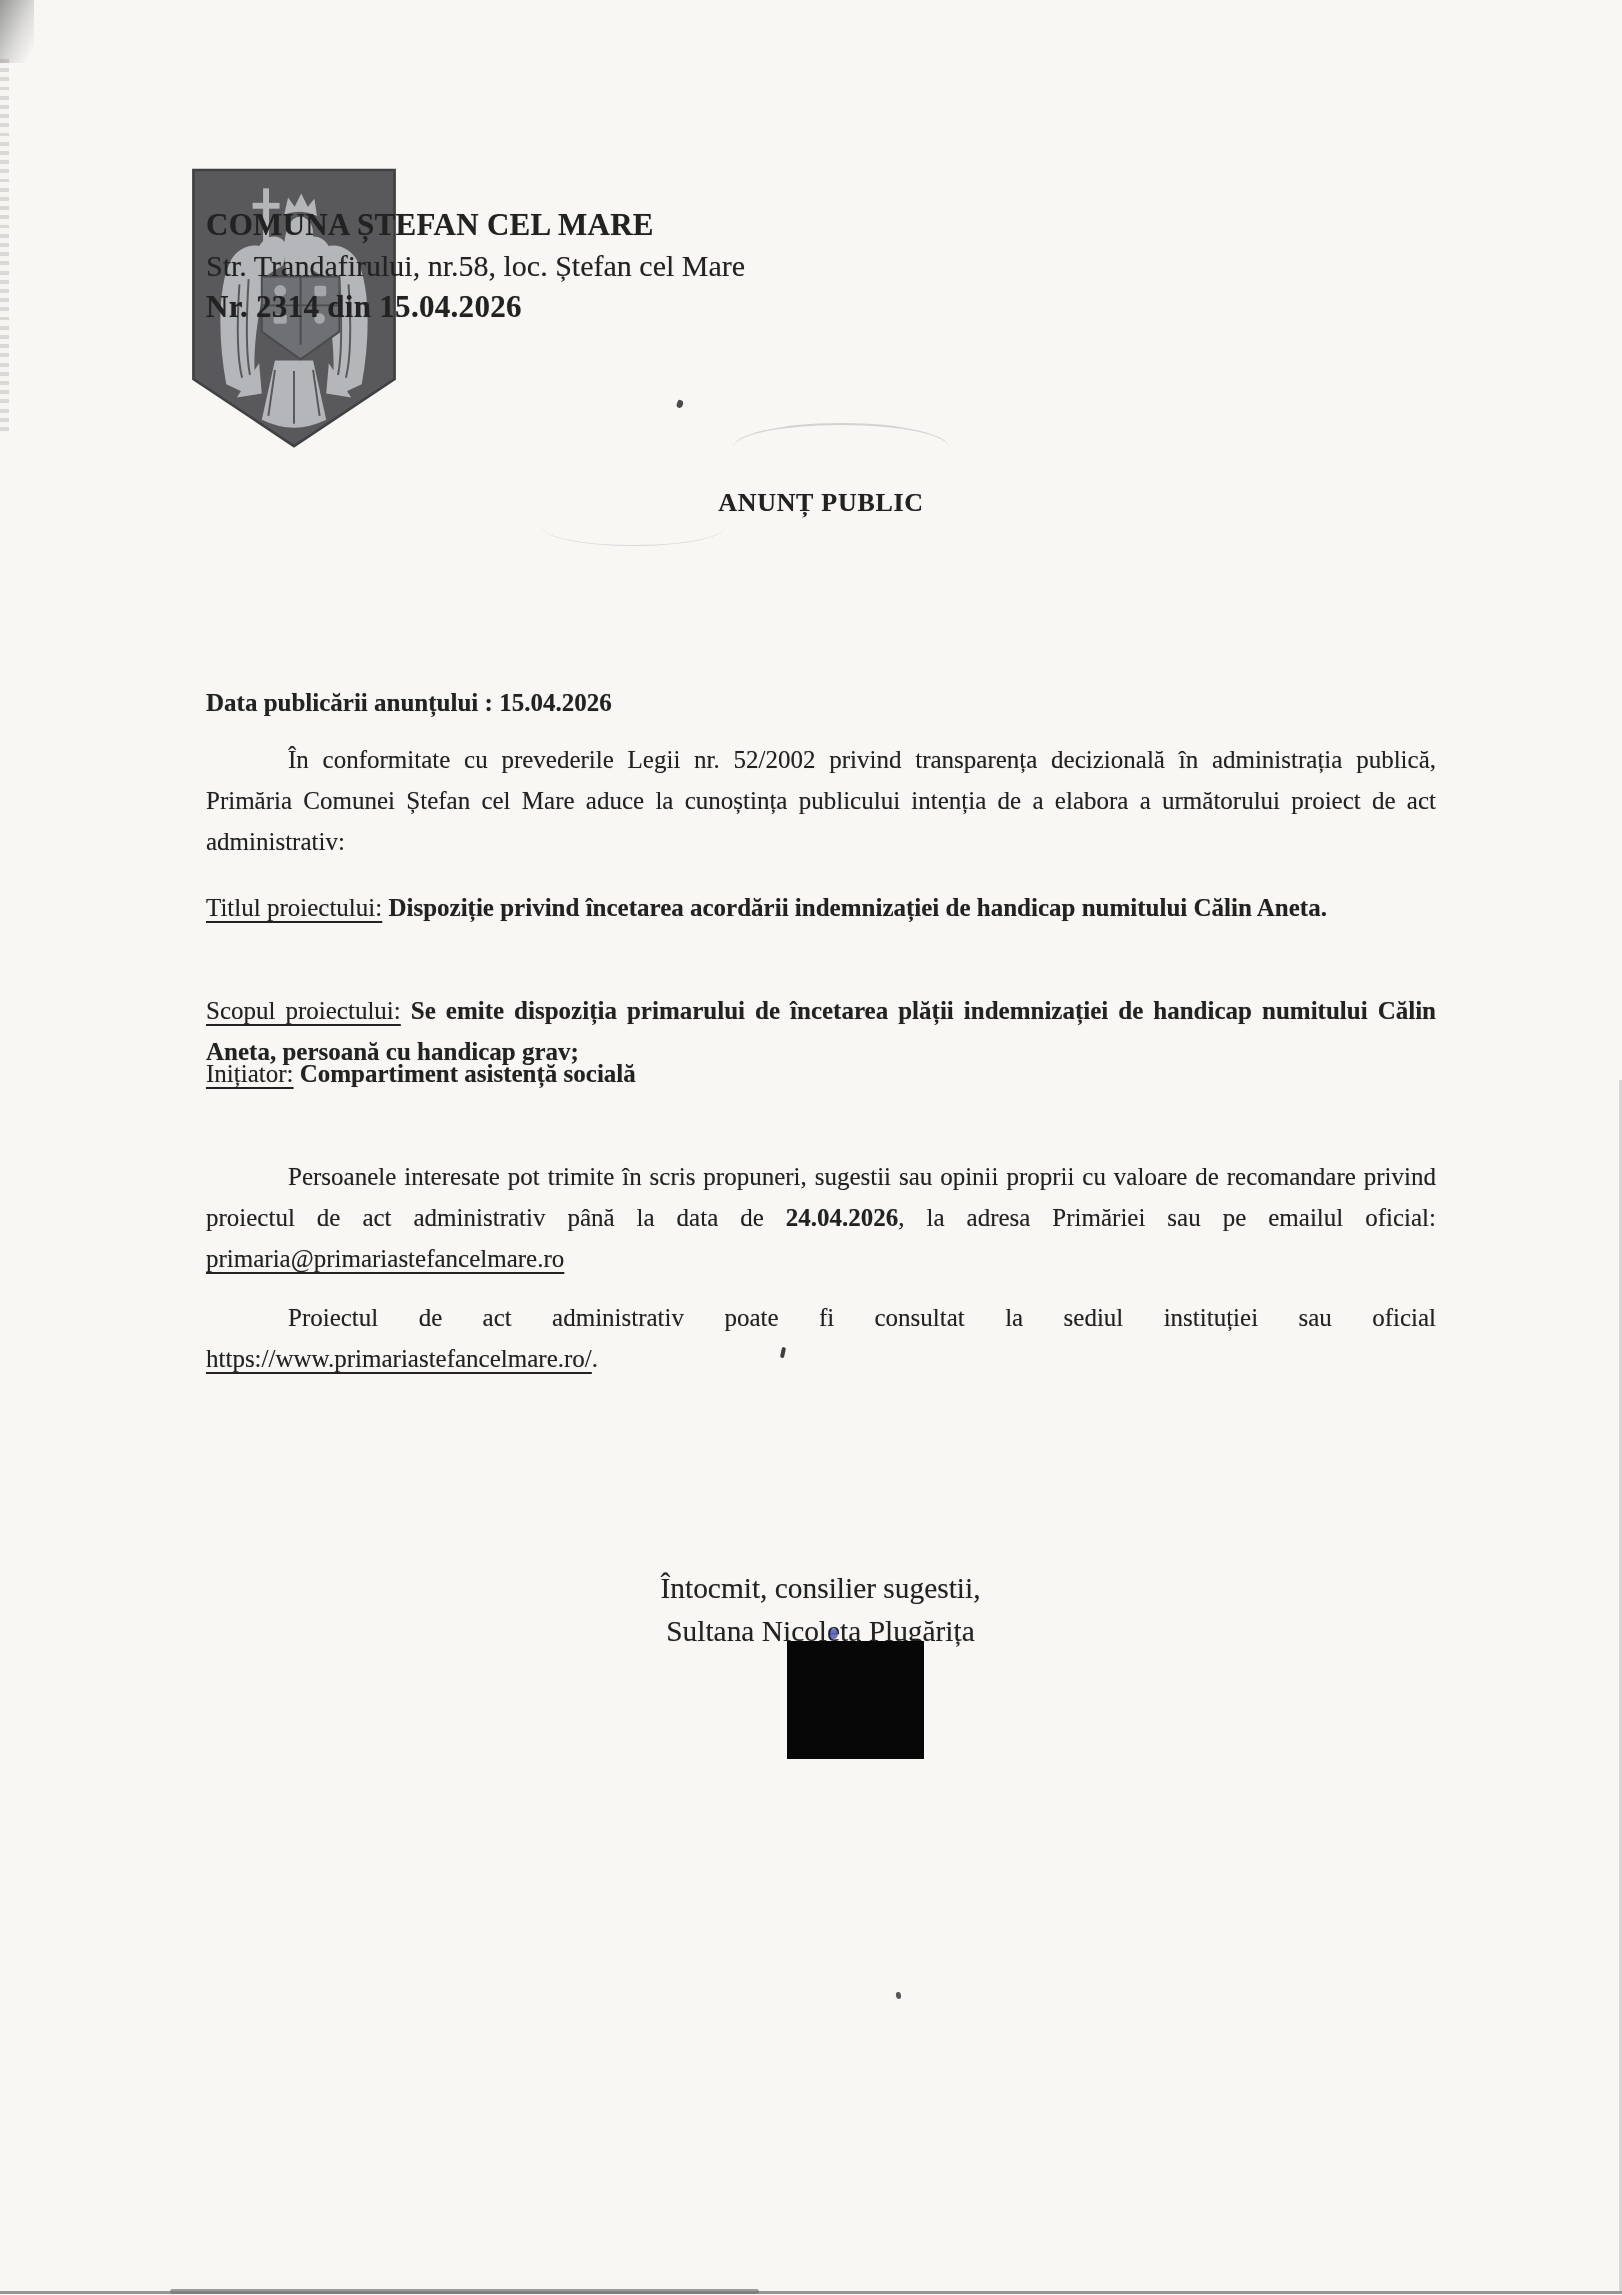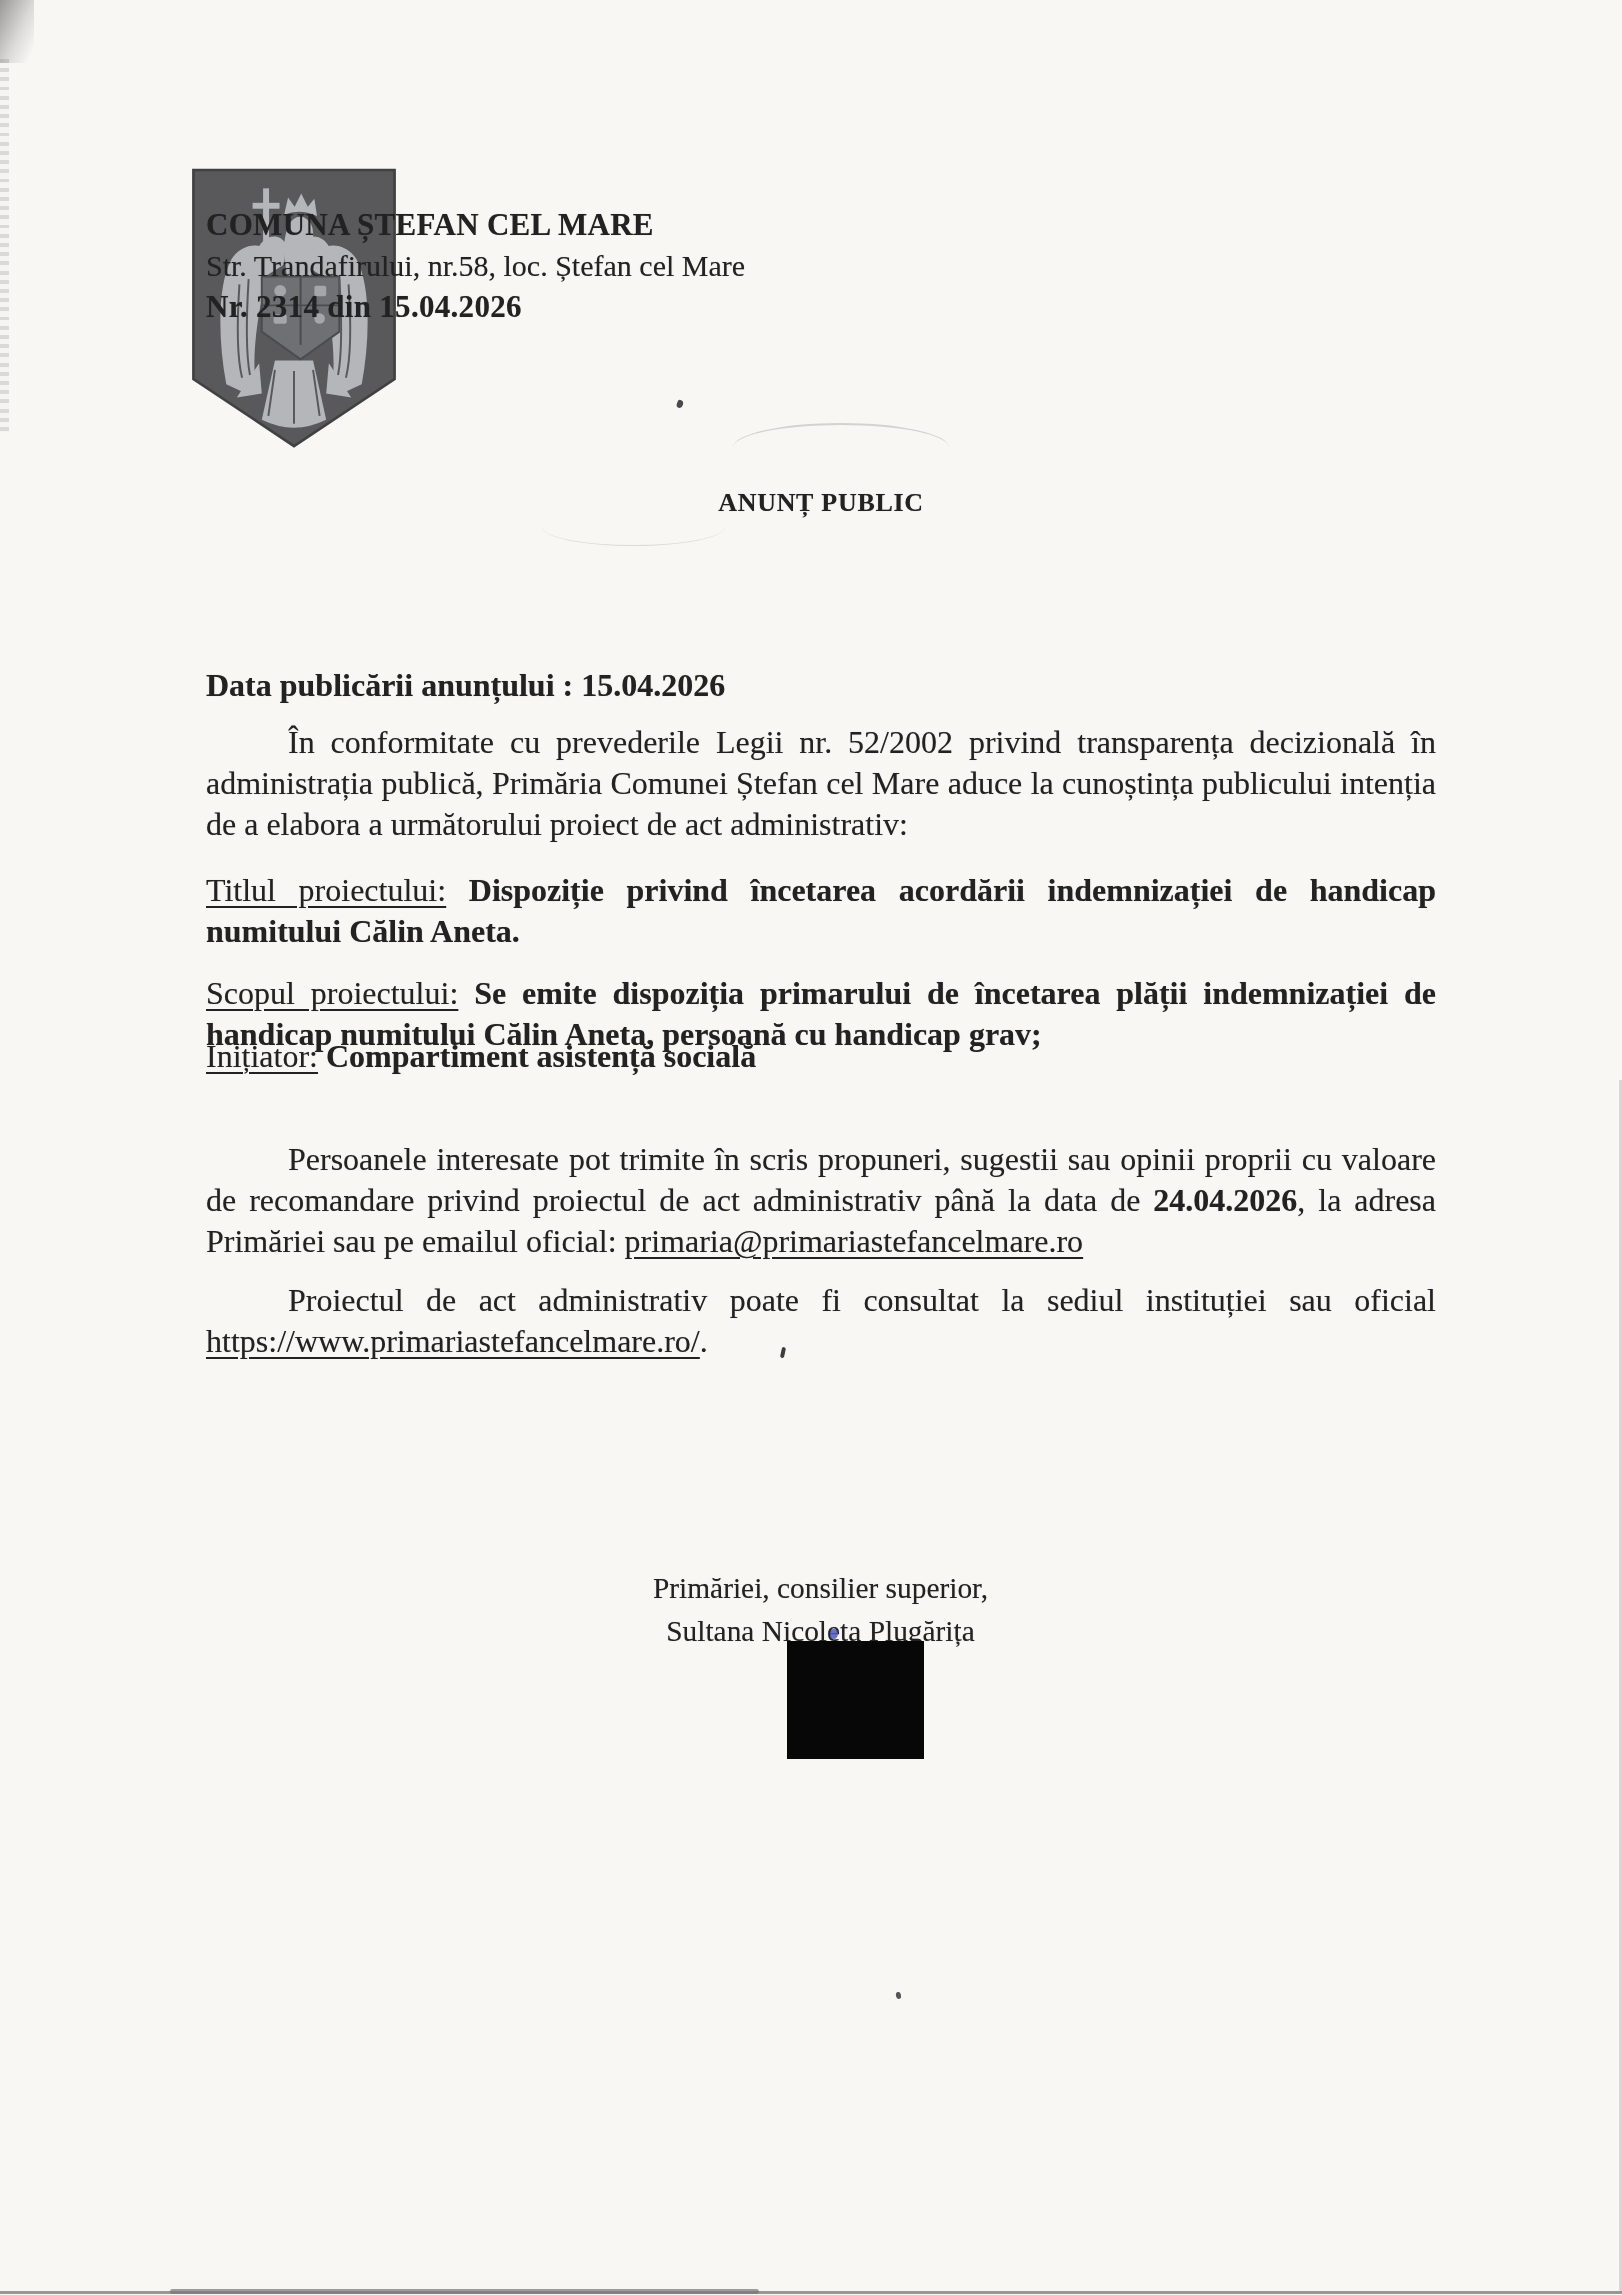--- a/index.html
+++ b/index.html
@@ -27,21 +27,21 @@
 
   
   .doc-title {
     position: absolute; left: 206px; top: 488px; width: 1230px;
     text-align: center; font-size: 26px; font-weight: bold; letter-spacing: 0.7px;
   }
 
   
   .block {
     position: absolute; left: 206px; width: 1230px;
-    font-size: 32px; line-height: 41px; text-align: justify;
+    font-size: 25px; line-height: 41px; text-align: justify; margin-top: 17px;
   }
   .indent { text-indent: 82px; }
   .b { font-weight: bold; }
   .u { text-decoration: underline; text-decoration-thickness: 2px; text-underline-offset: 5.2px; }
 
   .pos-date     { top: 665px; }
   .pos-intro    { top: 722px; }
   .pos-titlul   { top: 870px; }
   .pos-scopul   { top: 973px; }
   .pos-init     { top: 1036px; }
@@ -138,21 +138,21 @@
 
   <div class="block pos-scopul txt"><span class="u">Scopul proiectului:</span><span class="b"> Se emite dispoziția primarului de încetarea plății indemnizației de handicap numitului Călin Aneta, persoană cu handicap grav;</span></div>
 
   <div class="block pos-init txt"><span class="u">Inițiator:</span><span class="b"> Compartiment asistență socială</span></div>
 
   <div class="block pos-feedback indent txt"><span>Persoanele interesate pot trimite în scris propuneri, sugestii sau opinii proprii cu valoare de recomandare privind proiectul de act administrativ până la data de </span><span class="b">24.04.2026</span><span>, la adresa Primăriei sau pe emailul oficial: </span><span class="u">primaria@primariastefancelmare.ro</span></div>
 
   <div class="block pos-consult indent txt"><span>Proiectul de act administrativ poate fi consultat la sediul instituției sau oficial </span><span class="u">https://www.primariastefancelmare.ro/</span><span>.</span></div>
 
   <div class="sig txt">
-    <span class="sig-line">Primăriei, consilier superior,</span>
+    <span class="sig-line">Întocmit, consilier sugestii,</span>
     <span class="sig-line">Sultana Nicoleta Plugărița</span>
   </div>
 
   <div class="ink-dot"></div>
 
   <div class="redact"></div>
 
   <div class="art corner-speckle"></div>
   <div class="art edge-speckle"></div>
   <div class="art crease-1"></div>

